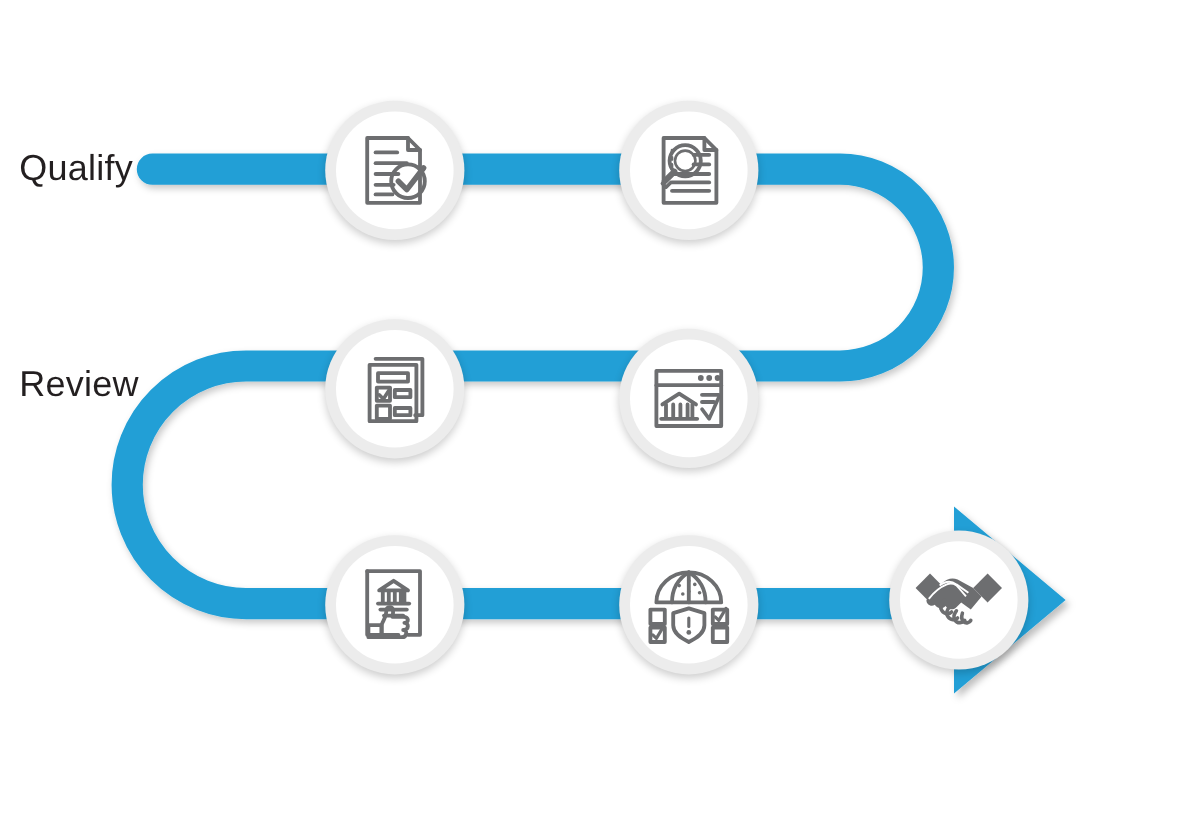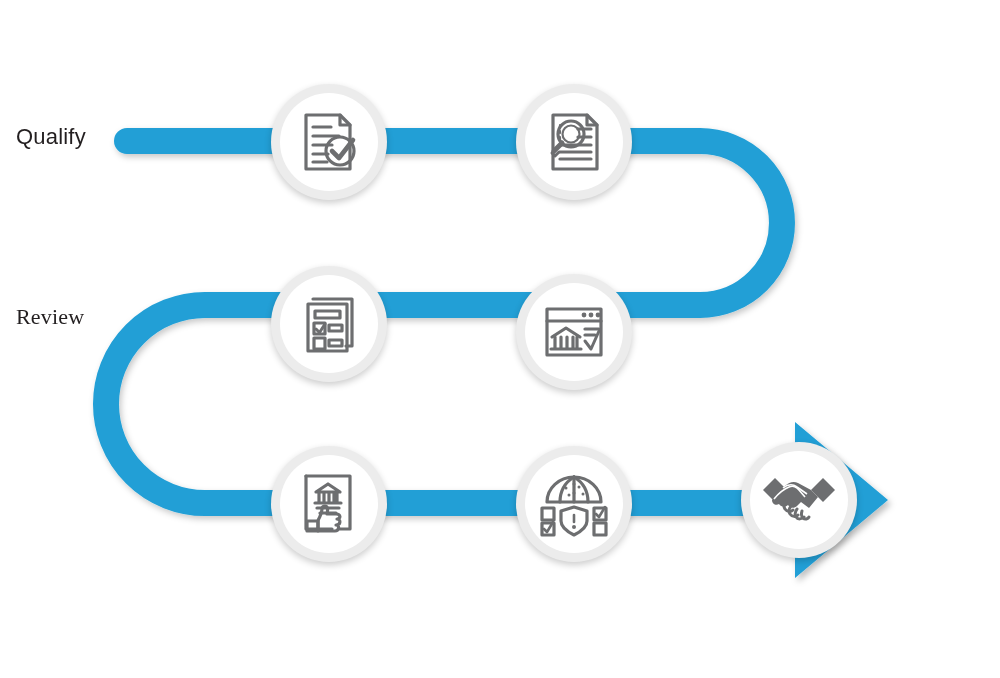--- a/index.html
+++ b/index.html
@@ -25,29 +25,29 @@
     position: absolute;
     left: 0;
     top: 0;
     width: 1000px;
     height: 678px;
   }
 
   
   .row-label {
     position: absolute;
-    font-size: 22px;
+    font-size: 30px;
     line-height: 1;
     color: #231f20;
     letter-spacing: 0.2px;
     white-space: nowrap;
     font-family: "Liberation Sans", sans-serif;
   }
   #label-qualify { left: 16px; top: 126px; }
-  #label-review  { left: 16px; top: 306px; font-family: Liberation Serif, serif; }
+  #label-review  { left: 16px; top: 306px; }
   #label-assess  { left: 16px; top: 488px; }
 
   
   .node {
     position: absolute;
     width: 116px;
     height: 116px;
     border-radius: 50%;
     background: #ececec;
     box-shadow: 0 3px 7px rgba(0,0,0,0.20);

